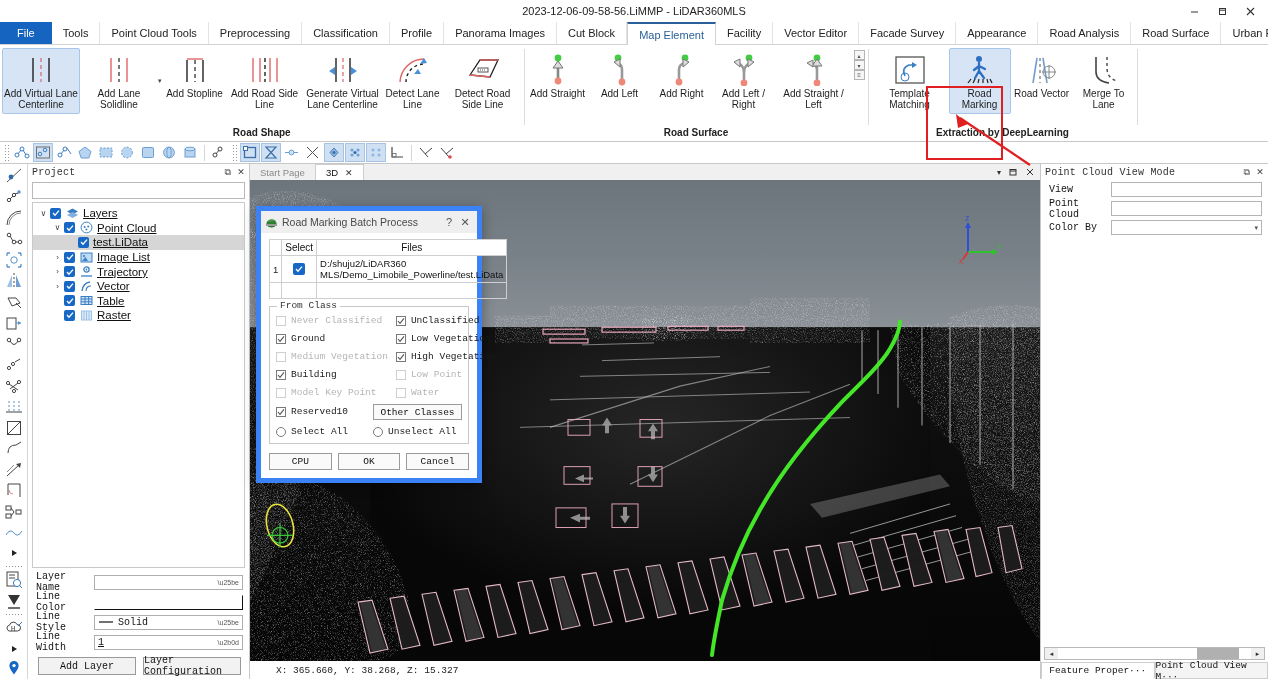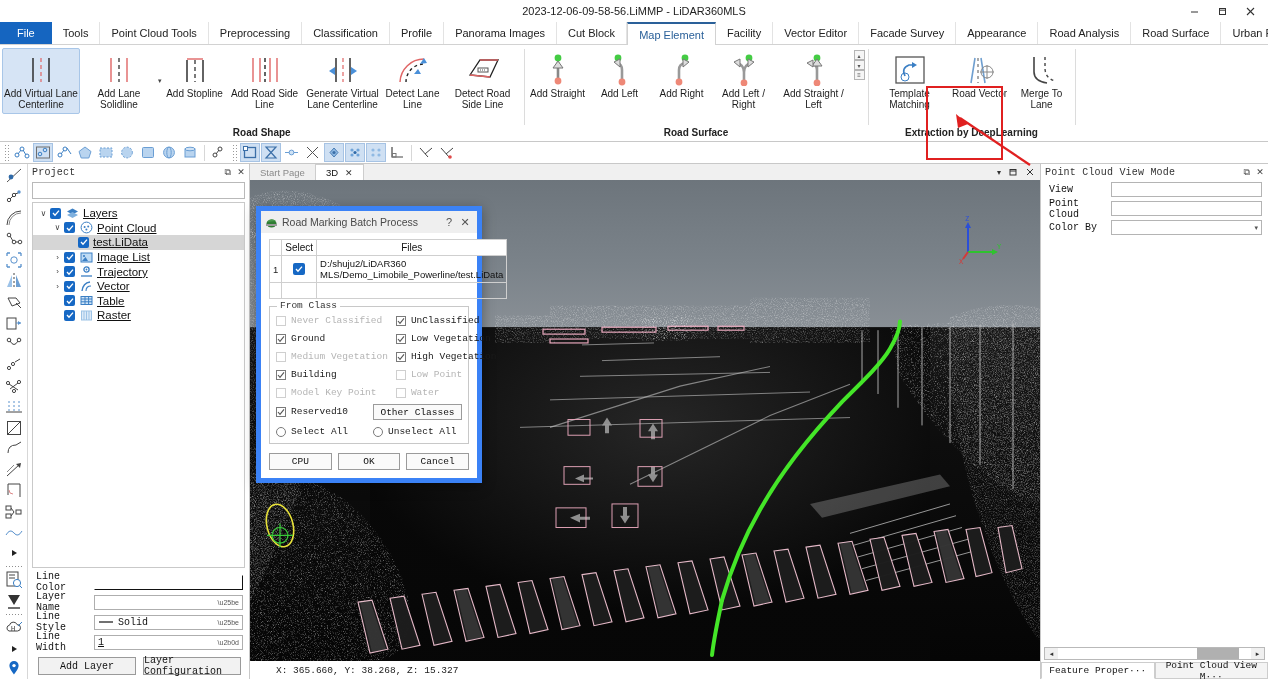--- a/index.html
+++ b/index.html
@@ -136,21 +136,21 @@
                 font-size:7px; color:#555; }
   .rspacer { flex:1; }
   .hscroll { height:13px; margin:0 3px 2px 3px; display:flex; align-items:stretch;
              border:1px solid #b9b9b9; background:#fff; }
   .hsbtn { width:13px; background:#f0f0f0; display:flex; align-items:center;
            justify-content:center; font-size:7px; color:#333; }
   .hstrack { flex:1; position:relative; background:#fff; }
   .hsthumb { position:absolute; left:72%; width:22%; top:0; bottom:0; background:#b0b0b0; }
   .rtabs { display:flex; height:17px; }
   .rtab { flex:1; display:flex; align-items:center; justify-content:center;
-          font-size:9.5px; color:#111; border:1px solid #cdcdcd; background:#f4f4f4;text-align:center; }
+          font-size:9.5px; color:#111; border:1px solid #cdcdcd; background:#f4f4f4; }
   .rtab.active { background:#fff; border-bottom:1px solid #fff; }
 
   
   .dlg { position:absolute; left:256px; top:206px; width:226px;
          background:#fff; border:5px solid #3b82f6;
          box-shadow:0 3px 12px rgba(0,0,0,.35); z-index:50; }
   .dlg-tb { height:22px; background:#efefef; display:flex; align-items:center; padding:0 4px; }
   .dlg-tb .dt { font-size:10.5px; color:#4a4a4a; margin-left:4px; }
   .dlg-tb .tbtn { width:16px; height:16px; display:flex; align-items:center;
                   justify-content:center; font-size:11px; color:#555; }
@@ -394,20 +394,37 @@
           <div class="ic">
             <svg width="34" height="32" viewBox="0 0 34 32">
               <rect x="3" y="3" width="28" height="26" fill="none" stroke="#555" stroke-width="1.3"></rect>
               <path d="M12,22 Q8,14 16,11 L22,11" fill="none" stroke="#3b7fc4" stroke-width="1.6"></path>
               <polygon points="24,11 19,8 19,14" fill="#3b7fc4"></polygon>
               <circle cx="12" cy="23" r="4" fill="none" stroke="#3b7fc4"></circle>
             </svg>
           </div>
           <div class="lb">Template Matching</div>
         </div>
+        <div class="rbtn sel">
+          <div class="ic">
+            <svg width="34" height="32" viewBox="0 0 34 32">
+              <circle cx="16" cy="5" r="3" fill="#2f6fc0"></circle>
+              <path d="M16,9 L16,17 M16,12 L11,16 M16,12 L22,15 M16,17 L12,24 M16,17 L21,24" stroke="#2f6fc0" stroke-width="2.3" fill="none" stroke-linecap="round"></path>
+              <g stroke="#222" stroke-width="1.2">
+                <line x1="5" y1="29" x2="8" y2="25"></line>
+                <line x1="10" y1="29" x2="12" y2="25"></line>
+                <line x1="15" y1="29" x2="16" y2="25"></line>
+                <line x1="20" y1="29" x2="20" y2="25"></line>
+                <line x1="25" y1="29" x2="24" y2="25"></line>
+                <line x1="29" y1="29" x2="27" y2="25"></line>
+              </g>
+            </svg>
+          </div>
+          <div class="lb">Road Marking</div>
+        </div>
         <div class="rbtn">
           <div class="ic">
             <svg width="34" height="32" viewBox="0 0 34 32">
               <path d="M8,29 L12,4 M22,29 L18,4" stroke="#6f9fd0" stroke-width="1.6" fill="none"></path>
               <line x1="15" y1="4" x2="15" y2="29" stroke="#555" stroke-width="1" stroke-dasharray="3 3"></line>
               <circle cx="24" cy="18" r="6" fill="none" stroke="#888"></circle>
               <line x1="24" y1="11" x2="24" y2="25" stroke="#888"></line>
               <line x1="17" y1="18" x2="31" y2="18" stroke="#888"></line>
             </svg>
           </div>
@@ -865,29 +882,29 @@
               <line x1="4" y1="2" x2="4" y2="11" stroke="#9dc3e6"></line>
               <line x1="6.5" y1="2" x2="6.5" y2="11" stroke="#9dc3e6"></line>
               <line x1="9" y1="2" x2="9" y2="11" stroke="#9dc3e6"></line>
             </svg>
           </span>
           <span class="tlabel">Raster</span>
         </div>
       </div>
     <div class="props">
       <div class="prow">
-        <span class="pl mono">Line Color</span>
-        <span class="colorfield"></span>
-      </div>
-      <div class="prow">
         <span class="pl mono">Layer Name</span>
         <span class="pfield">
           <span class="mono"></span>
           <span class="cv">\u25be</span>
         </span>
+      </div>
+      <div class="prow">
+        <span class="pl mono">Line Color</span>
+        <span class="colorfield"></span>
       </div>
       <div class="prow">
         <span class="pl mono">Line Style</span>
         <span class="pfield">
           <svg width="16" height="8" viewBox="0 0 16 8" style="margin-right:4px;">
               <line x1="1" y1="4" x2="15" y2="4" stroke="#111" stroke-width="1.2"></line>
             </svg>
           <span class="mono">Solid</span>
           <span class="cv">\u25be</span>
         </span>

